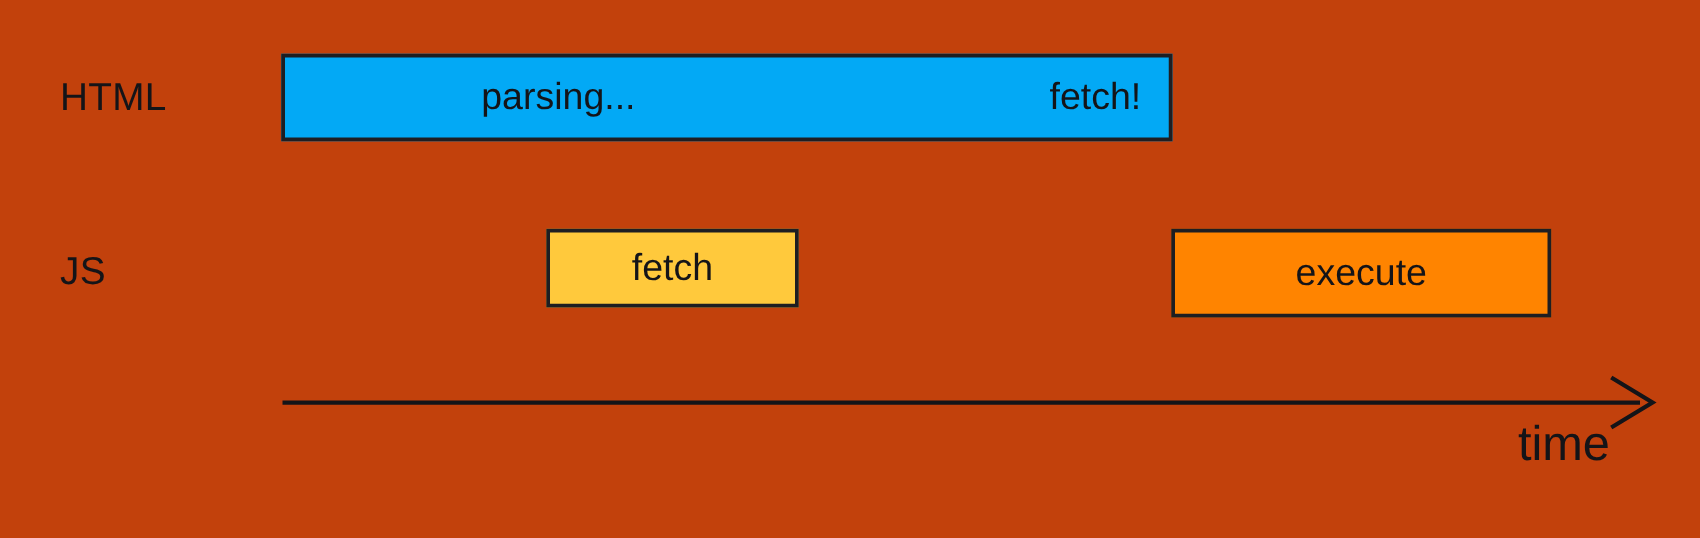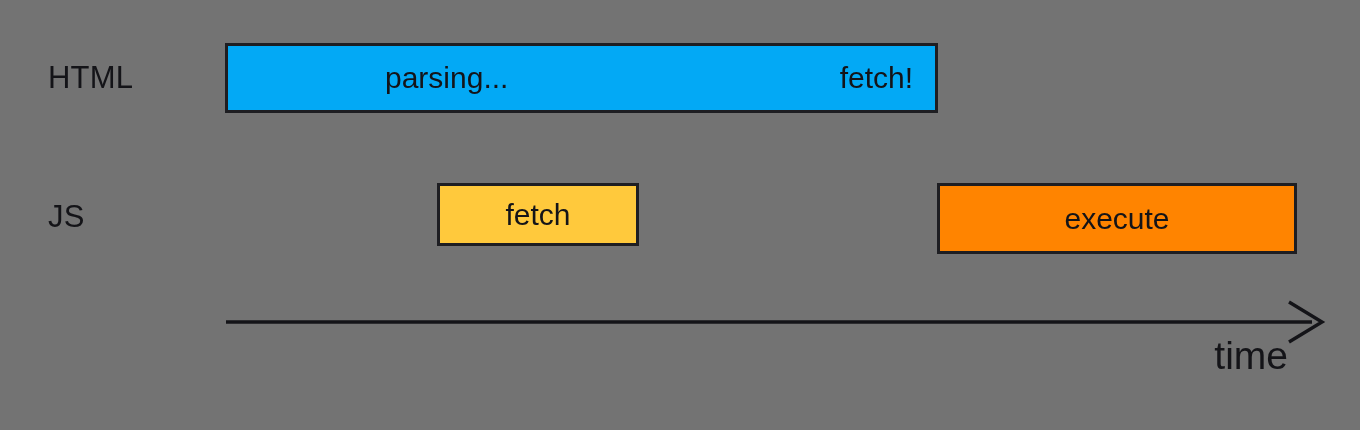--- a/index.html
+++ b/index.html
@@ -7,21 +7,21 @@
     padding: 0;
     background: #ffffff;
   }
   body {
     font-family: "Liberation Sans", sans-serif;
   }
   #canvas {
     position: relative;
     width: 1360px;
     height: 430px;
-    background: #737373;
+    background: #c2410c;
     overflow: hidden;
   }
 
   
   .row-label {
     position: absolute;
     font-size: 31px;
     color: #141418;
     letter-spacing: 0.2px;
     white-space: nowrap;
@@ -58,21 +58,21 @@
     top: 183px;
     width: 202px;
     height: 63px;
     background: #ffc93c;
     justify-content: center;
   }
 
   #bar-execute {
     left: 937px;
     top: 183px;
-    width: 360px;
+    width: 304px;
     height: 71px;
     background: #ff8400;
     justify-content: center;
   }
 
   .bar-text { display: block; text-align: center; }
 
   
   #axis {
     position: absolute;

